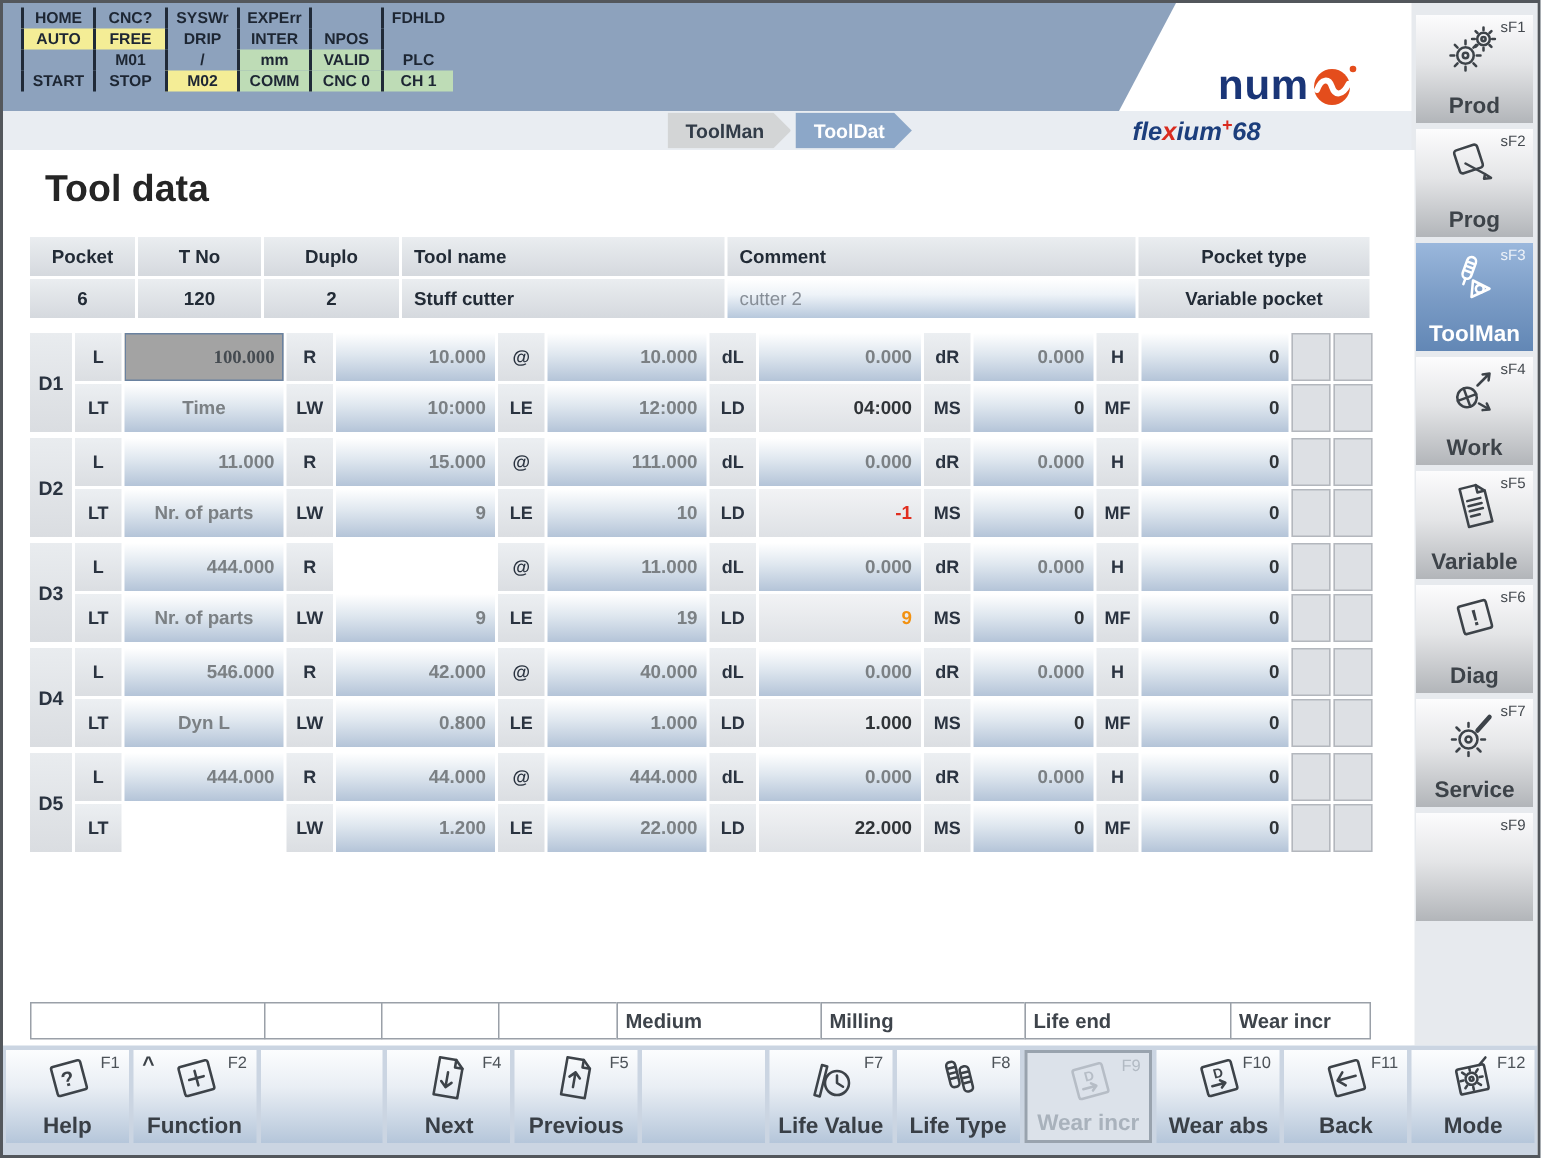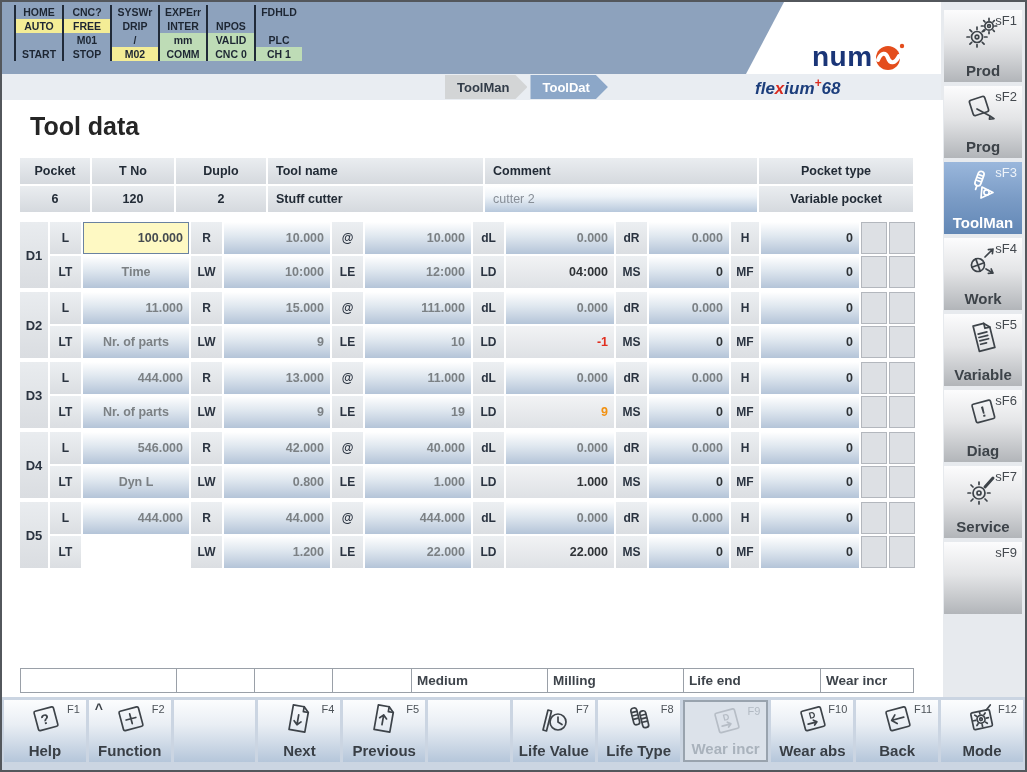--- a/index.html
+++ b/index.html
@@ -24,21 +24,21 @@
   .crumb.active{color:#fff;}
   .flexium{position:absolute;left:753px;top:2px;font-size:17px;font-weight:bold;font-style:italic;color:#1c3e7c;}
   .flexium .red{color:#d92b1f;}
   .flexium sup{color:#d92b1f;font-size:12px;}
   
   .sidebar{position:absolute;right:0;top:0;width:84px;height:695px;background:#e7eaee;box-sizing:border-box;
     padding-top:8px;display:flex;flex-direction:column;gap:4px;align-items:center;}
   .skey{position:relative;width:78px;height:72px;flex:none;
     background:linear-gradient(180deg,#fcfcfd 0%,#e4e5e7 45%,#b2b5b9 100%);}
   .skey .lbl{position:absolute;bottom:3px;width:100%;text-align:center;font-size:15px;font-weight:bold;color:#3d4349;}
-  .skey .key{position:absolute;top:3px;right:5px;font-size:13px;color:#44494f;}
+  .skey .key{position:absolute;top:3px;right:5px;font-size:10px;color:#44494f;}
   .skey .ico{position:absolute;top:7px;left:50%;transform:translateX(-50%);color:#3d4349;}
   .skey.active{background:linear-gradient(180deg,#9ab7dc 0%,#7b9cc6 50%,#6287b5 100%);}
   .skey.active .lbl,.skey.active .ico{color:#fff;}
   .skey.active .key{color:#eef3f9;}
   
   .main{position:absolute;left:0;top:98px;width:941px;height:597px;background:#fff;}
   .page-title{position:absolute;left:28px;top:12px;font-size:25px;font-weight:bold;color:#252525;}
   .tool-head{position:absolute;left:18px;top:58px;display:flex;flex-direction:column;gap:2px;}
   .th-row{display:flex;gap:2px;}
   .th-row>div{height:26px;box-sizing:border-box;display:flex;align-items:center;justify-content:center;
@@ -55,21 +55,21 @@
     grid-template-columns:28px 31px 106px 31px 106px 31px 106px 31px 108px 31px 80px 28px 98px 26px 26px;}
   .dcell{grid-row:1/span 2;grid-column:1;background:linear-gradient(180deg,#e9ecef,#dadde1);
     display:flex;align-items:center;justify-content:center;font-weight:bold;font-size:13px;color:#2a3340;}
   .lcell{background:linear-gradient(180deg,#eceff2,#dbdee2);display:flex;align-items:center;justify-content:center;
     font-size:12px;font-weight:bold;color:#2a3340;}
   .vcell{background:linear-gradient(180deg,#ffffff 0%,#dfe7ef 45%,#b4c4d8 100%);display:flex;align-items:center;
     justify-content:flex-end;padding-right:6px;box-sizing:border-box;font-size:12.5px;font-weight:bold;color:#7b8084;}
   .vcell.center{justify-content:center;padding-right:0;}
   .vcell.flat{background:linear-gradient(180deg,#f2f3f5,#dee1e5);}
   .vcell.strong{color:#2f3337;}
-  .vcell.sel{background:#fef9c3;color:#454b51;box-shadow:inset 0 0 0 1px #6a82a0;}
+  .vcell.sel{background:#a3a3a3;color:#454b51;box-shadow:inset 0 0 0 1px #6a82a0;font-family:Liberation Serif, serif;}
   .ncell{background:#dde0e4;border:1px solid #b3b7bd;box-sizing:border-box;}
   
   .bstatus{position:absolute;left:18px;top:568px;display:flex;}
   .bstatus>div{height:25px;box-sizing:border-box;border:1px solid #9aa0a8;margin-left:-1px;background:#fff;
     display:flex;align-items:center;padding-left:5px;font-size:13.5px;font-weight:bold;color:#3e444b;}
   .bstatus>div:nth-child(1){width:157px;margin-left:0;}.bstatus>div:nth-child(2){width:79px;}
   .bstatus>div:nth-child(3){width:79px;}.bstatus>div:nth-child(4){width:80px;}
   .bstatus>div:nth-child(5){width:137px;}.bstatus>div:nth-child(6){width:137px;}
   .bstatus>div:nth-child(7){width:138px;}.bstatus>div:nth-child(8){width:94px;}
   
@@ -311,21 +311,20 @@
           <div class="lcell" style="grid-area: 2 / 12;">MF</div>
           <div class="vcell strong" style="grid-area: 2 / 13;">0</div>
           <div class="ncell" style="grid-area: 2 / 14;"></div>
           <div class="ncell" style="grid-area: 2 / 15;"></div>
         </div>
         <div class="trow">
           <div class="dcell">D3</div>
           <div class="lcell" style="grid-area: 1 / 2;">L</div>
           <div class="vcell" style="grid-area: 1 / 3;">444.000</div>
           <div class="lcell" style="grid-area: 1 / 4;">R</div>
-          <div class="vcell" style="grid-area: 1 / 5;">13.000</div>
           <div class="lcell" style="grid-area: 1 / 6;">@</div>
           <div class="vcell" style="grid-area: 1 / 7;">11.000</div>
           <div class="lcell" style="grid-area: 1 / 8;">dL</div>
           <div class="vcell" style="grid-area: 1 / 9;">0.000</div>
           <div class="lcell" style="grid-area: 1 / 10;">dR</div>
           <div class="vcell" style="grid-area: 1 / 11;">0.000</div>
           <div class="lcell" style="grid-area: 1 / 12;">H</div>
           <div class="vcell strong" style="grid-area: 1 / 13;">0</div>
           <div class="ncell" style="grid-area: 1 / 14;"></div>
           <div class="ncell" style="grid-area: 1 / 15;"></div>

